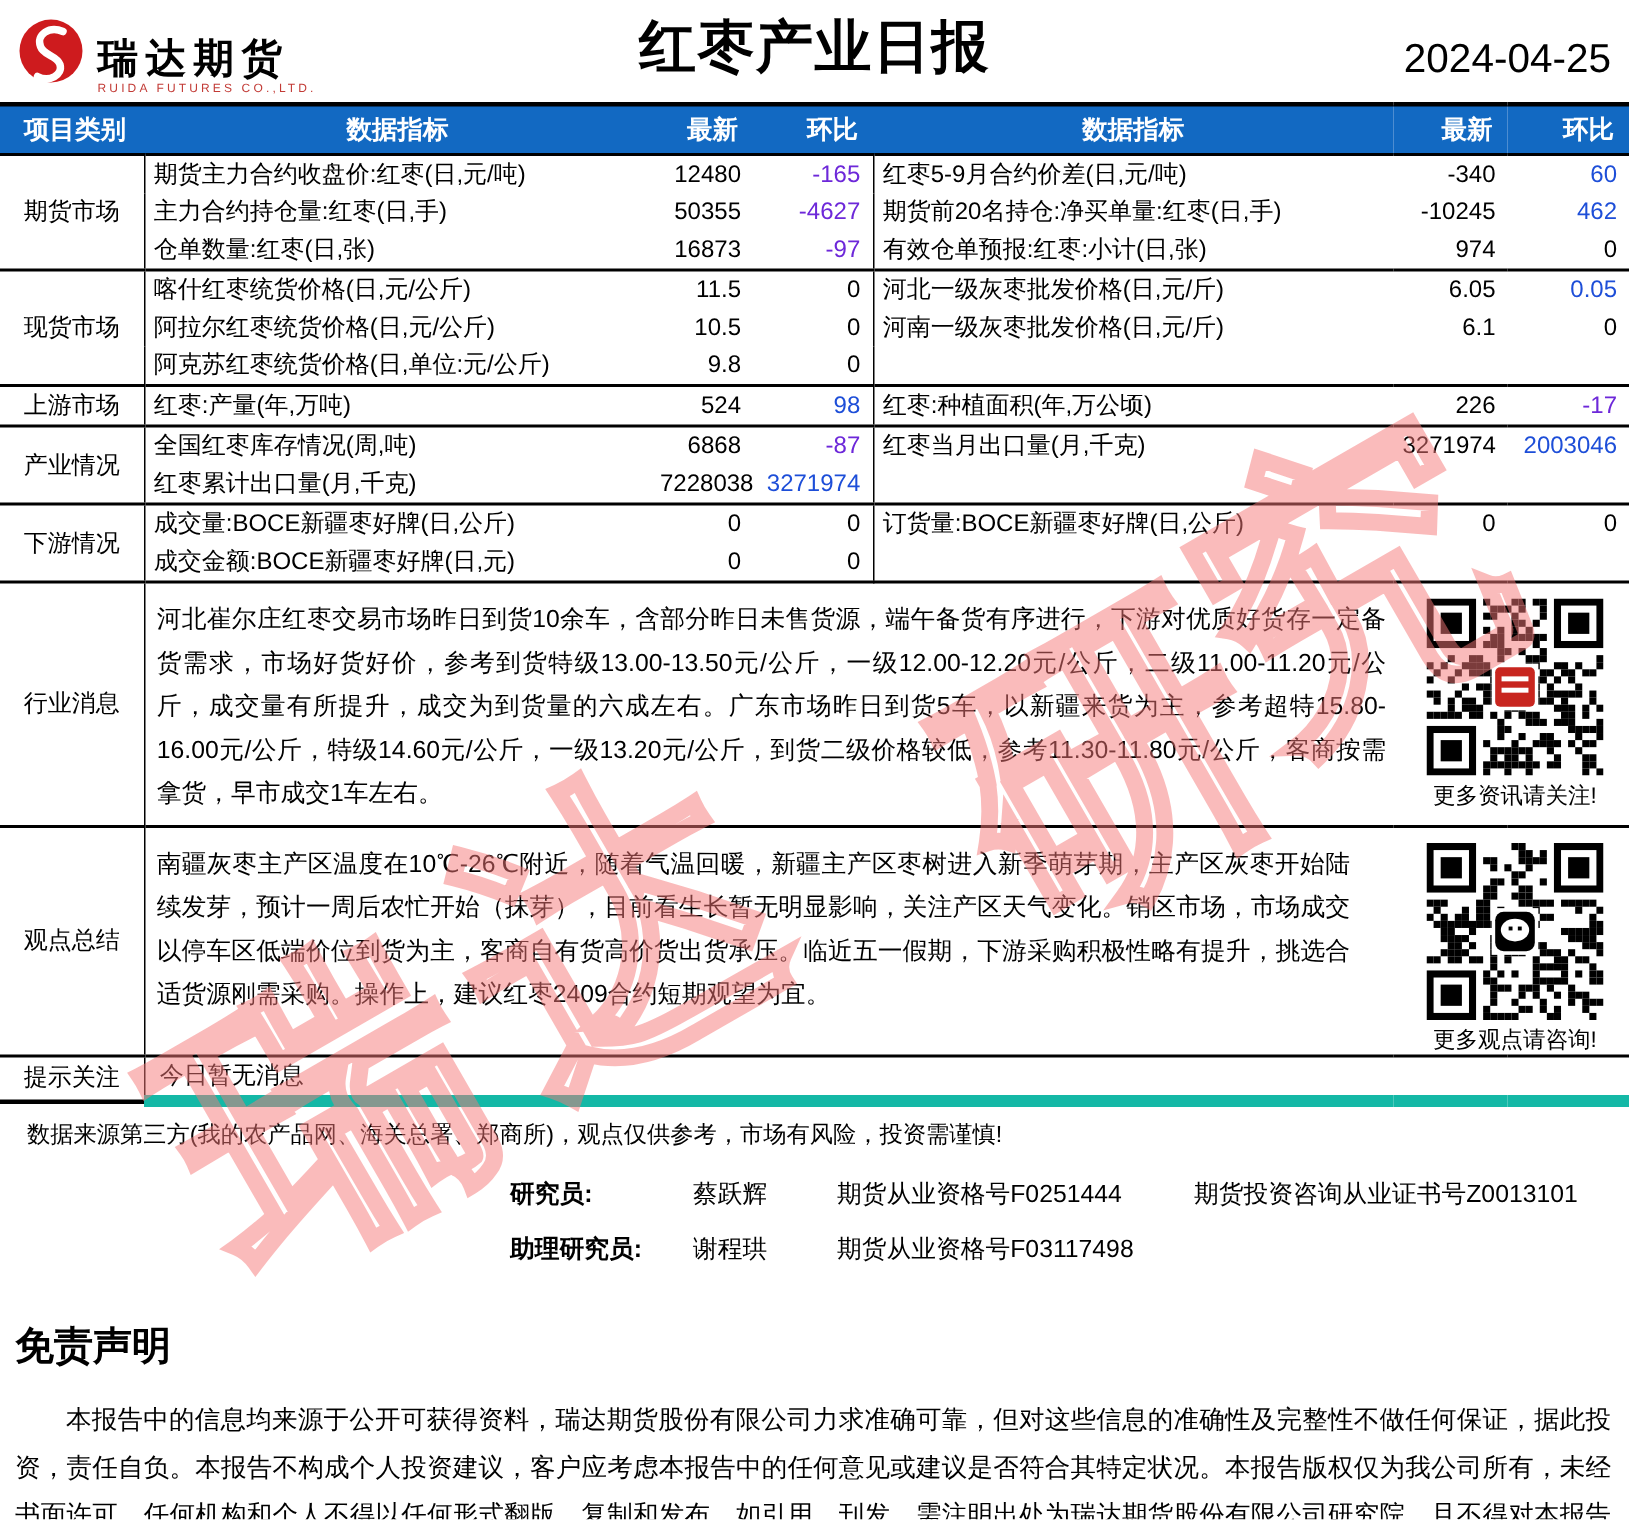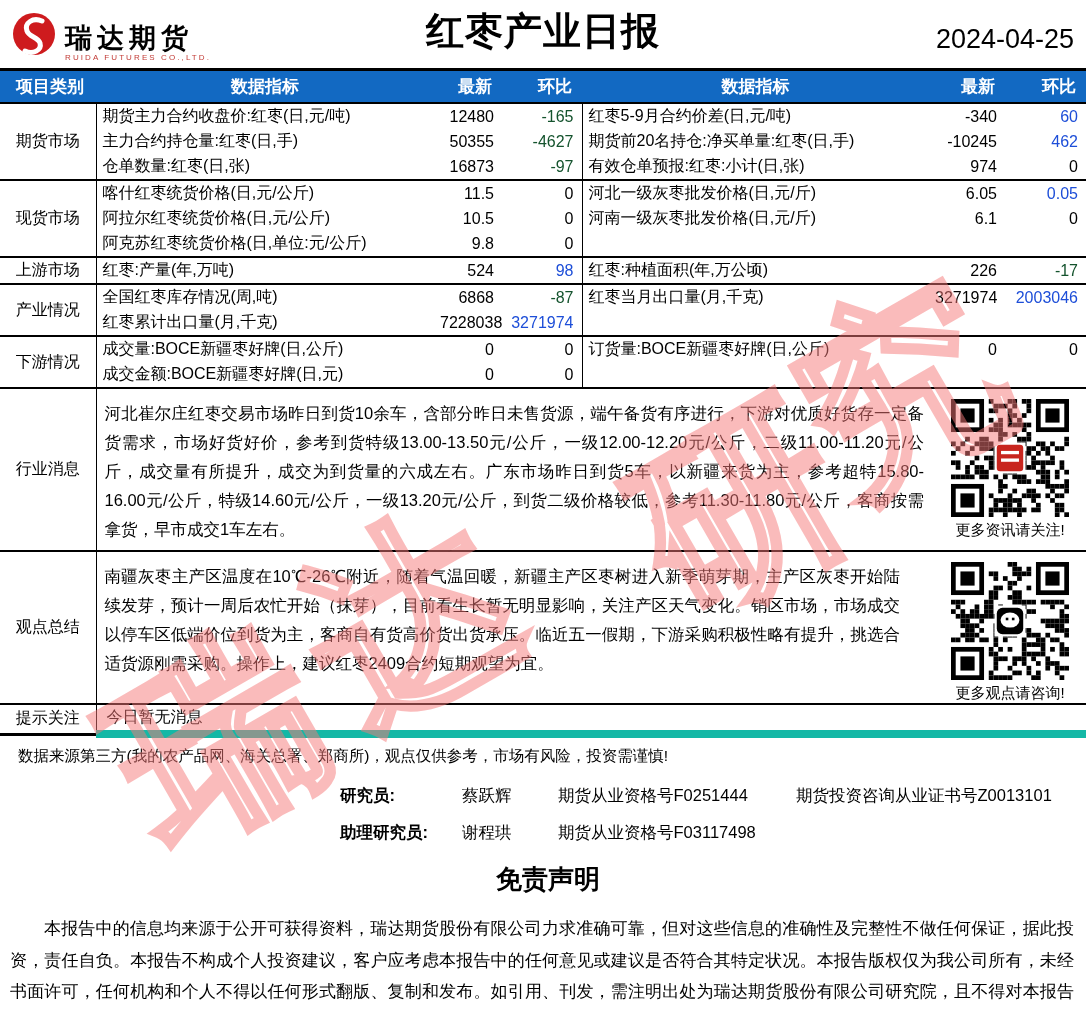--- a/index.html
+++ b/index.html
@@ -23,39 +23,39 @@
   th.h-cat { text-align:left; padding-left:16px; }
   th.h-ind { text-align:center; }
   th.h-num { text-align:right; padding-right:10px; }
   td { font-size:16px; padding:1px 6px; height:23px; overflow:hidden; white-space:nowrap; }
   td.cat { text-align:center; border-right:1.5px solid #000; white-space:nowrap; }
   td.ind { text-align:left; }
   td.num { text-align:right; padding-right:8px; }
   td.mid { border-left:1.5px solid #000; }
   td.top { border-top:2px solid #000; }
   .chg-red  { color:#1d4ed8; }
-  .chg-blue { color:#14532d; }
+  .chg-blue { color:#6d28d9; }
   .chg-black{ color:#000; }
 
   td.txtcell { padding:0; white-space:normal; }
   .flexwrap { display:flex; align-items:flex-start; }
   .para { flex:1; font-size:16.5px; line-height:29px; text-align:justify;
           padding:10px 10px 6px 8px; }
   .qrbox { width:152px; padding-top:10px; text-align:center; flex:none; }
   .qrbox svg { display:block; margin:0 auto; }
   .qrcap { font-size:15px; margin-top:4px; }
   td.notice-cat { border-bottom:3px solid #000; }
   td.notice-txt { border-bottom:8px solid #14b8a6; padding-left:10px; }
 
   
   .source { font-size:15.5px; padding:8px 8px 0 6px;margin-left:12px; }
   .research { margin:18px 0 0 340px; display:grid;
               grid-template-columns:122px 96px 238px auto; row-gap:15px; font-size:16.5px; }
   .research .role { font-weight:bold; }
-  .disc-title { font-size:26px; font-weight:bold; margin:18px 0 0 10px;text-align:center; }
+  .disc-title { font-size:26px; font-weight:bold; margin:36px 0 0 10px; }
   .disc-text { font-size:17px; line-height:31.5px; text-indent:2em; text-align:justify;
                margin:16px 12px 0 10px; }
 
   
   .wm { position:absolute; z-index:6; pointer-events:none; font-weight:bold;
         font-family:"Liberation Serif", serif; font-size:200px; line-height:1;
         color:transparent; -webkit-text-stroke:5px rgba(246,120,120,0.50);
         transform:rotate(-30deg); }
 </style>
 </head>

